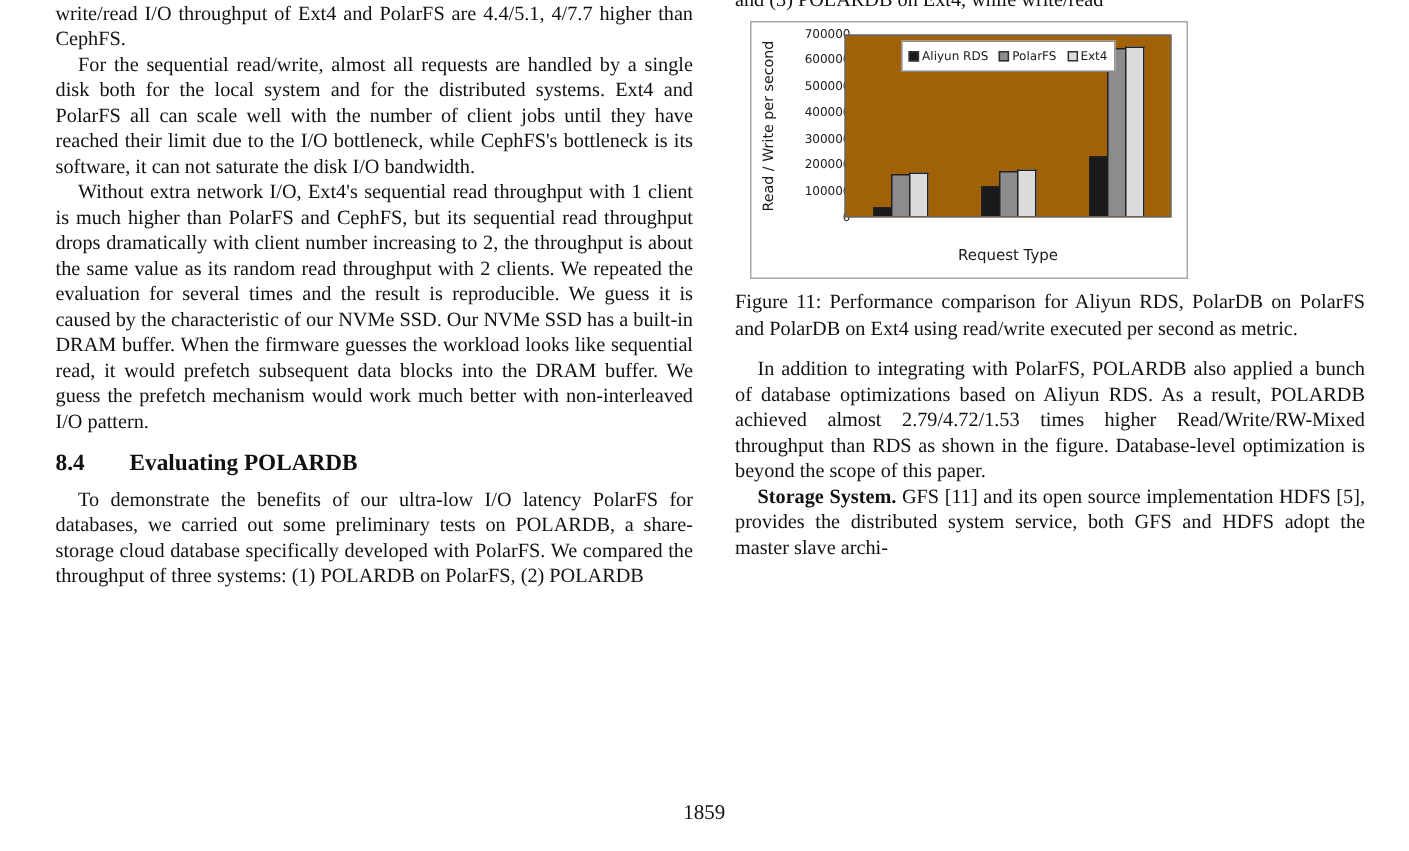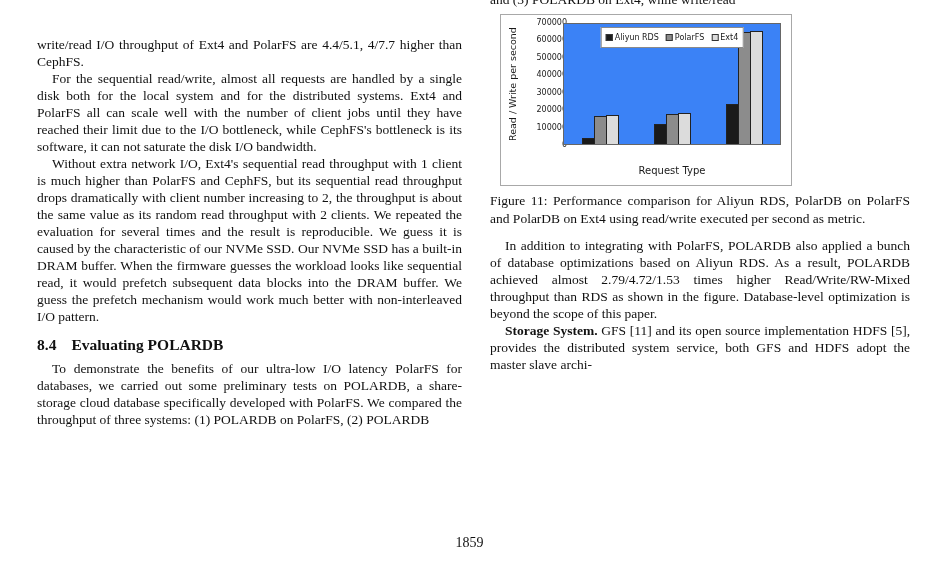--- a/index.html
+++ b/index.html
@@ -23,27 +23,27 @@
     font-size: 13.5px;
     line-height: 17px;
   }
   .col.left  { left: 37px;  width: 425px; }
   .col.right { left: 490px; width: 420px; }
   .col p {
     margin: 0;
     text-align: justify;
     text-indent: 15px;
   }
-  .col p.noindent { text-indent: 0; margin-top: 36px; }
+  .col p.noindent { text-indent: 0; }
   h2.subsection, h2.section {
     font-size: 15.5px;
     margin: 11px 0 7px 0;
     font-weight: bold;
   }
-  h2 .htitle { margin-left: 15px; }
+  h2 .htitle { margin-left: 30px; }
   .top-fragment-clip {
     height: 8px;
     overflow: hidden;
     margin-bottom: 4px;
   }
   .top-fragment-clip p {
     margin: -9px 0 0 0 !important;
     text-indent: 0 !important;
   }
   .caption {
@@ -100,21 +100,21 @@
   }
   .ytick { height: 8px; line-height: 8px; }
   .plot {
     position: absolute;
     left: 62px;
     top: 8px;
     width: 218px;
     height: 122px;
     border: 1px solid #666666;
     box-sizing: border-box;
-    background: #3b82f6;
+    background: #a16207;
   }
   .groups {
     position: absolute;
     left: 0; right: 0; top: 0; bottom: 0;
     display: flex;
     justify-content: space-around;
     align-items: flex-end;
   }
   .group { display: flex; align-items: flex-end; }
   .bar {

